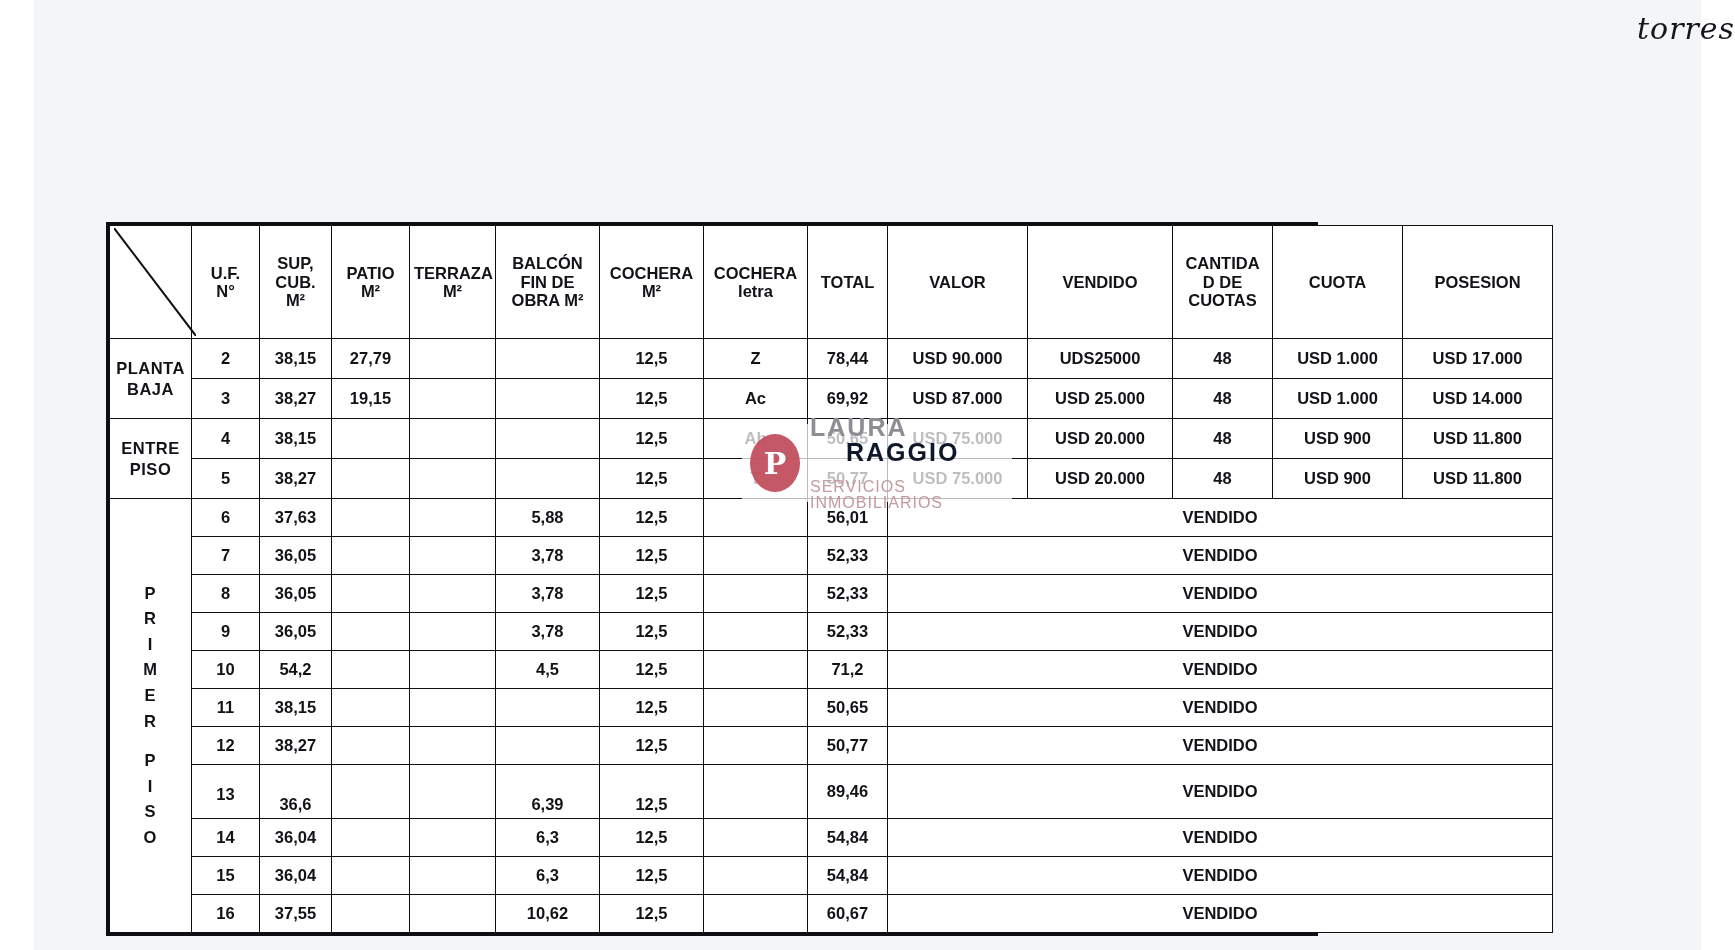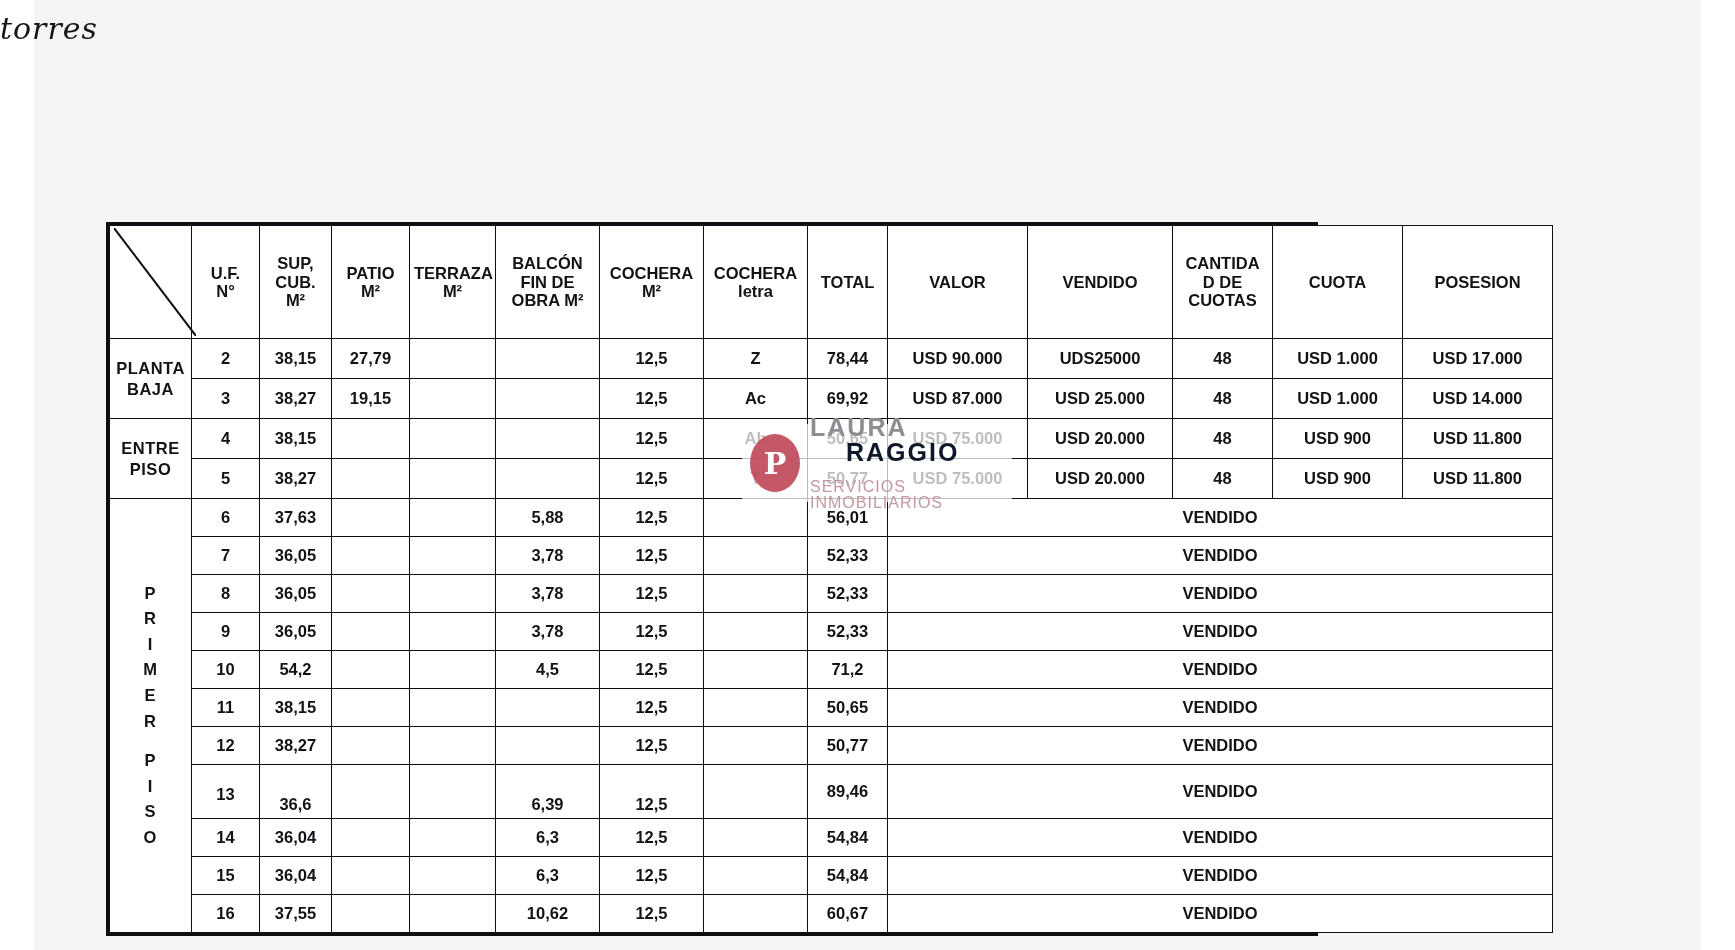--- a/index.html
+++ b/index.html
@@ -32,21 +32,21 @@
     right: 0; top: 0;
     width: 34px; height: 950px;
     background: #ffffff;
   }
   
   .logo {
     position: absolute;
     top: 14px;
     left: 0;
     width: 1735px;
-    text-align: left;
+    text-align: right;
     color: #14161a;
   }
   .logo-small {
     font-family: "DejaVu Serif", serif;
     font-style: italic;
     font-size: 30px;
     letter-spacing: 1px;
     line-height: 1;
     margin-bottom: 2px;
   }

